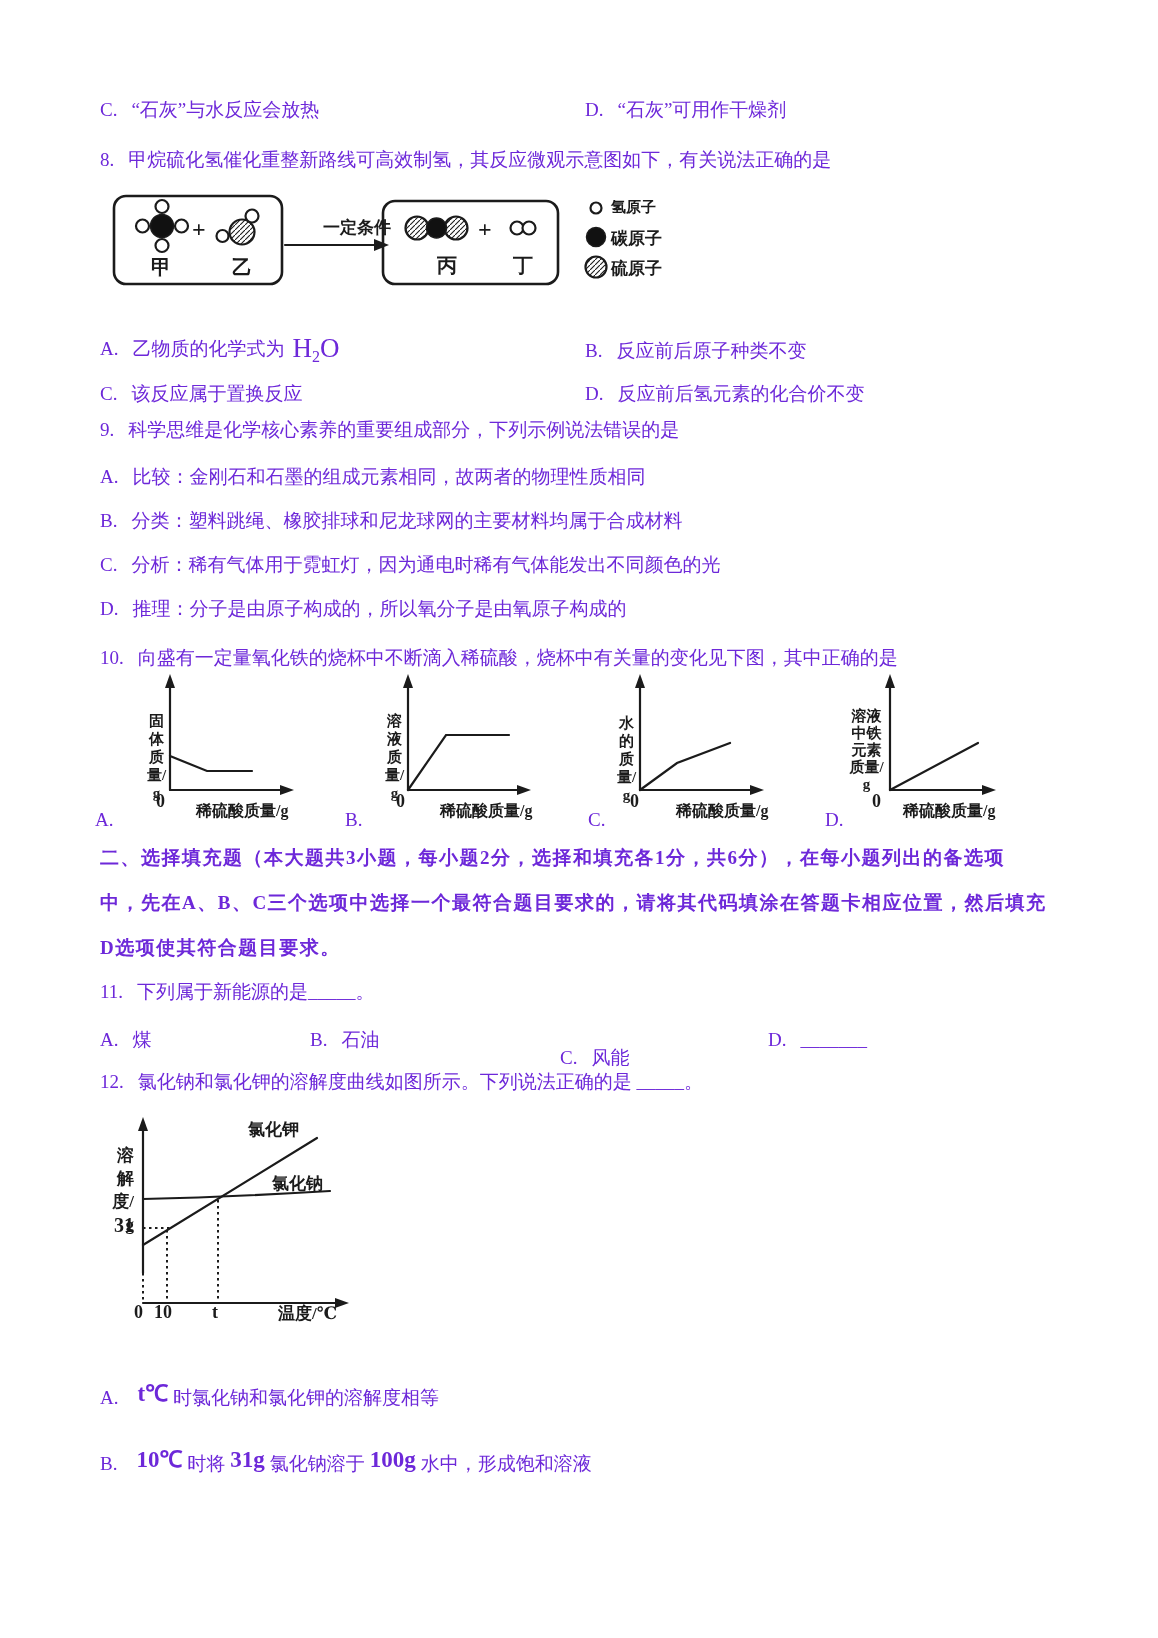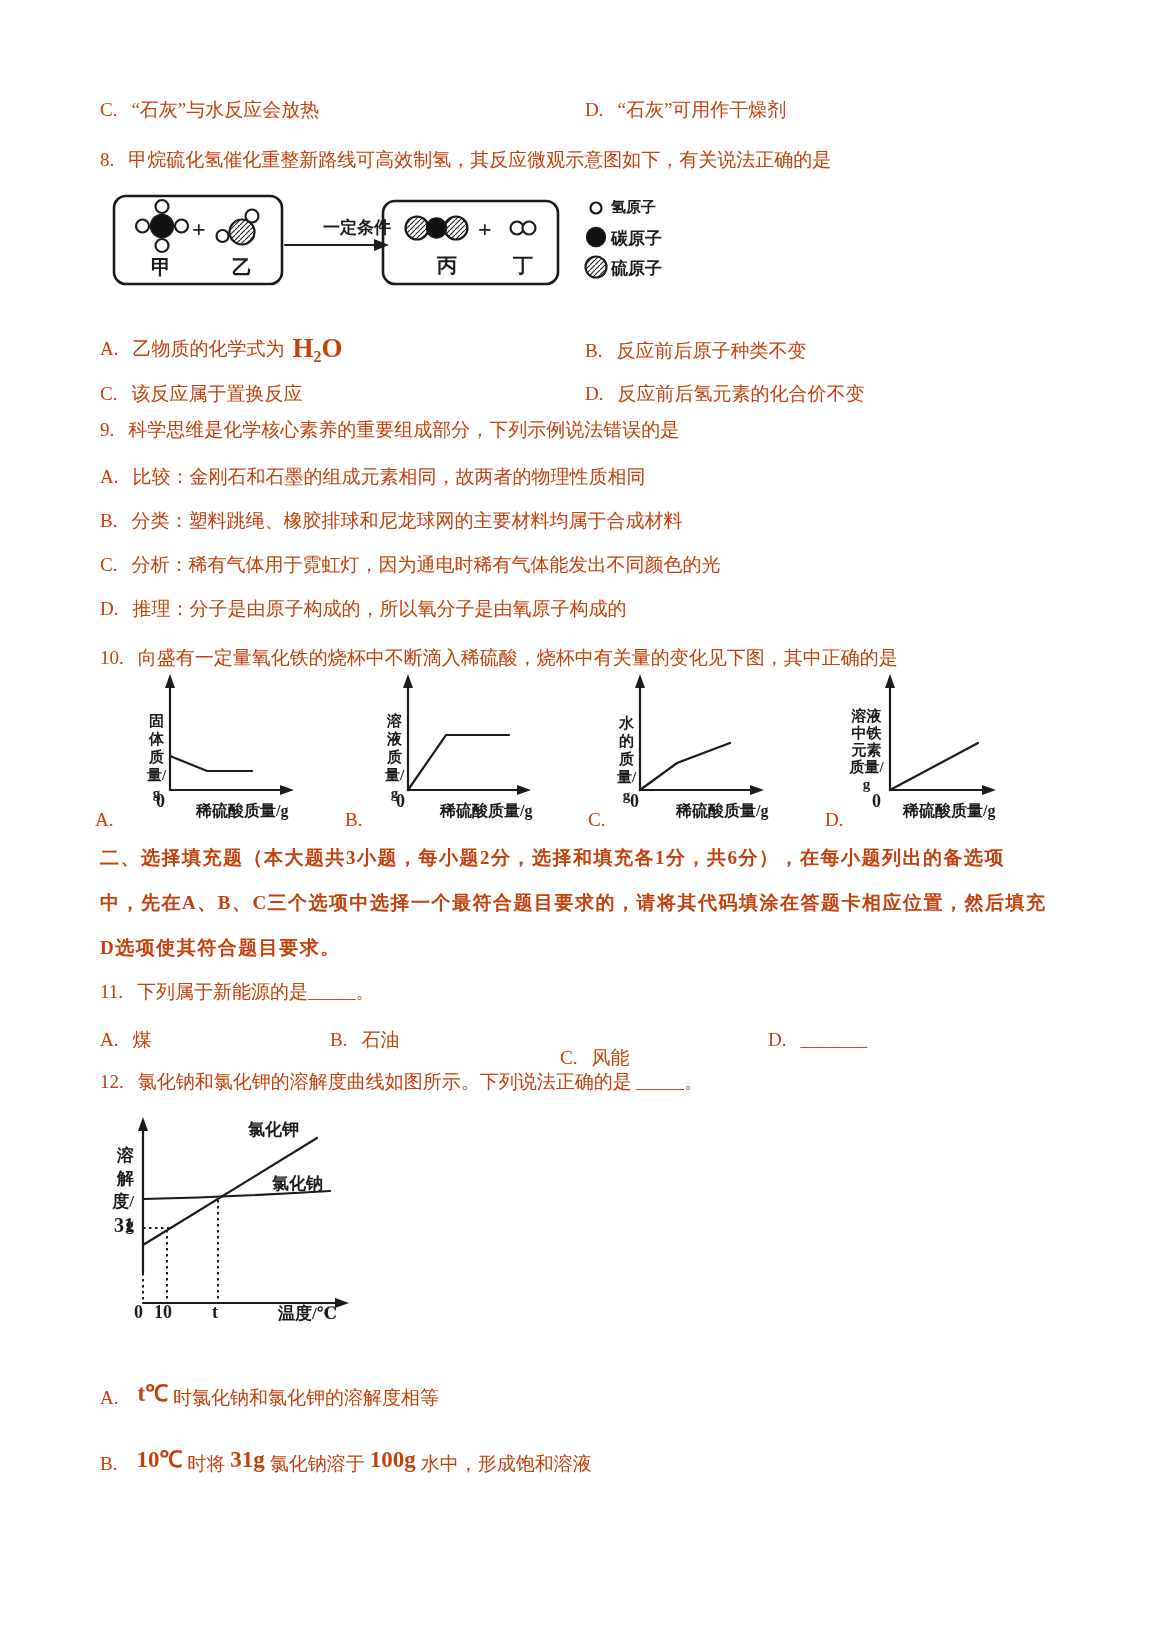--- a/index.html
+++ b/index.html
@@ -1,25 +1,25 @@
 <!DOCTYPE html>
 <html><head>
 <meta charset="utf-8">
 <style>
   html,body{margin:0;padding:0;background:#e8e8e8;}
   .page{position:relative;width:1158px;height:1638px;background:#ffffff;margin:0 auto;
         font-family:"Liberation Serif","DejaVu Serif",serif;color:#1b1b1b;overflow:hidden;}
-  .row{position:absolute;white-space:nowrap;font-size:19px;line-height:24px;color:#c2410c;}
+  .row{position:absolute;white-space:nowrap;font-size:19px;line-height:24px;color:#6d28d9;}
   .lbl{display:inline-block;margin-right:14px;}
   .head{font-weight:bold;letter-spacing:1.5px;}
   .vlab{position:absolute;font-size:15px;font-weight:bold;width:21px;line-height:18px;
         word-break:break-all;text-align:center;margin-top:20px;}
   .vlab.w2{width:37px;line-height:17px;}
   .hand{position:absolute;font-weight:bold;white-space:nowrap;}
-  .formula{font-weight:bold;font-size:27px;font-family:"Liberation Serif",serif;vertical-align:-2px;}
+  .formula{font-weight:normal;font-size:27px;font-family:"Liberation Serif",serif;vertical-align:-2px;}
   .formula sub{font-size:16px;vertical-align:-5px;}
   .bignum{font-weight:bold;font-size:23px;font-family:"Liberation Serif",serif;
           vertical-align:3px;margin:0 5px;}
   svg{position:absolute;}
   svg .ln{stroke:#1b1b1b;stroke-width:2.2;fill:none;stroke-linecap:round;}
   svg .dot{stroke:#1b1b1b;stroke-width:2;fill:none;stroke-dasharray:2.5 3.5;}
   svg .ah{fill:#1b1b1b;stroke:none;}
   svg .wc{fill:#ffffff;stroke:#1b1b1b;stroke-width:2.2;}
   svg .bc{fill:#111111;stroke:#1b1b1b;stroke-width:1.5;}
   svg .sc{fill:url(#hatchP);stroke:#1b1b1b;stroke-width:2.2;}
@@ -188,21 +188,21 @@
   <div class="row head" style="left:100px;top:846px;">二、选择填充题（本大题共3小题，每小题2分，选择和填充各1分，共6分），在每小题列出的备选项</div>
   <div class="row head" style="left:100px;top:891px;">中，先在A、B、C三个选项中选择一个最符合题目要求的，请将其代码填涂在答题卡相应位置，然后填充</div>
   <div class="row head" style="left:100px;top:936px;">D选项使其符合题目要求。</div>
 
   <div class="row" style="left:100px;top:980px;">
     <span class="lbl">11.</span><span>下列属于新能源的是_____。</span>
   </div>
   <div class="row" style="left:100px;top:1028px;">
     <span class="lbl">A.</span><span>煤</span>
   </div>
-  <div class="row" style="left:310px;top:1028px;margin-left:20px;">
+  <div class="row" style="left:310px;top:1028px;">
     <span class="lbl">B.</span><span>石油</span>
   </div>
   <div class="row" style="left:560px;top:1046px;">
     <span class="lbl">C.</span><span>风能</span>
   </div>
   <div class="row" style="left:768px;top:1028px;">
     <span class="lbl">D.</span><span>_______</span>
   </div>
 
   <div class="row" style="left:100px;top:1070px;">

